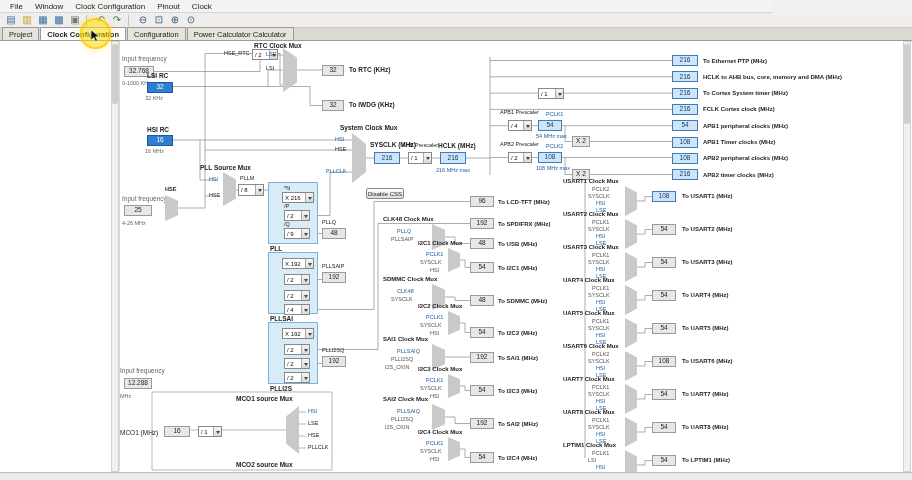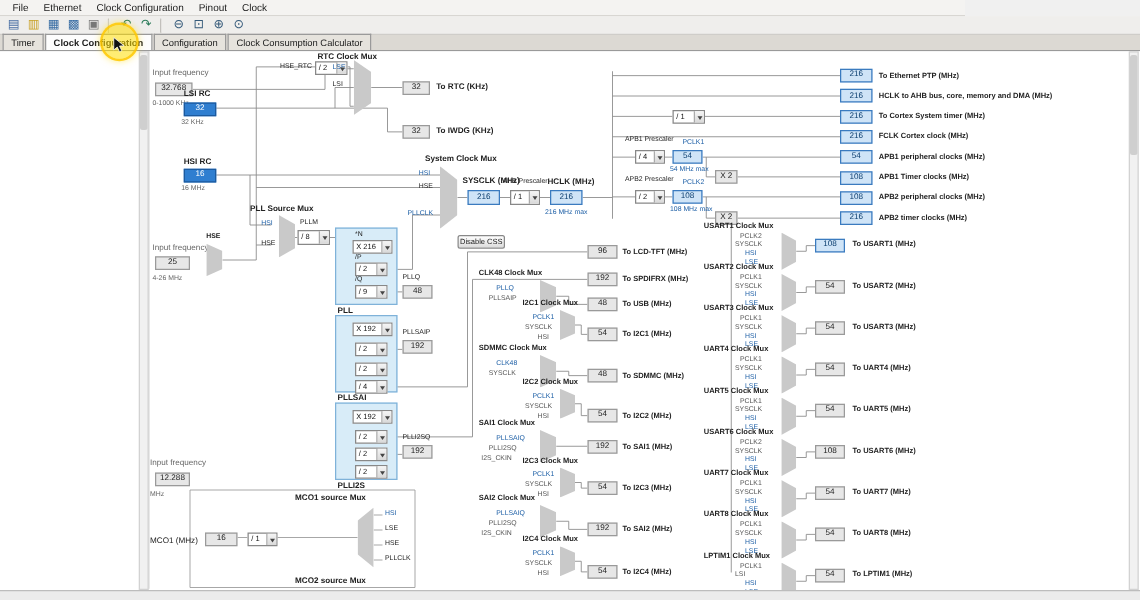--- a/index.html
+++ b/index.html
@@ -74,21 +74,21 @@
   .cursor{position:absolute;left:90px;top:29px;pointer-events:none;}
 </style>
 </head>
 <body>
 
 <div class="app">
 
   <div class="menubar">
 
   <span class="menu-item">File</span>
-      <span class="menu-item">Ethernet</span>
+      <span class="menu-item">Window</span>
       <span class="menu-item">Clock Configuration</span>
       <span class="menu-item">Pinout</span>
       <span class="menu-item">Clock</span>
     </div>
 
   <div class="toolbar">
 
   <span class="tbicon ic-new-icon"></span>
       <span class="tbicon ic-open-icon"></span>
       <span class="tbicon ic-save-icon"></span>
@@ -99,24 +99,24 @@
       <span class="tbicon ic-redo-icon"></span>
       <span class="tbicon ic-separator"></span>
       <span class="tbicon ic-zoom-out-icon"></span>
       <span class="tbicon ic-zoom-fit-icon"></span>
       <span class="tbicon ic-zoom-in-icon"></span>
       <span class="tbicon ic-search-icon"></span>
     </div>
 
   <div class="tabbar">
 
-  <div class="tab"><span>Timer</span></div>
+  <div class="tab"><span>Project</span></div>
       <div class="tab active"><span>Clock Configuration</span></div>
       <div class="tab"><span>Configuration</span></div>
-      <div class="tab"><span>Clock Consumption Calculator</span></div>
+      <div class="tab"><span>Power Calculator Calculator</span></div>
     </div>
 
   <div class="canvas-bg"></div>
 
   <svg class="abs" style="left:0;top:0" width="912" height="480">
     <g fill="none" stroke="#8a8a8a" stroke-width="0.7">
       <path d="M154,71.5 H260 V55 H283 M173,86.5 H310 V105.5 H322 M268,86.5 V70 H283 M173,140 H352 M200,140 V180 H217 M178,208 H205 M205,53.5 V208 M205,53.5 H252 M205,150 H352 M205,196 H217 M278,53.5 H280 V85 H283 M297,70 H322"></path>
       <path d="M366,158 H374 M400,158 H408 M432,158 H440 M466,158 H490 M490,57 V175 M490,60.5 H672 M490,76.8 H672 M490,93.1 H538 M564,93.1 H672 M490,109.4 H672 M490,125.7 H508 M532,125.7 H538 M562,125.7 H672 M565,125.7 V141.5 H572 M590,141.5 H672 M490,157.5 H508 M532,157.5 H538 M562,157.5 H672 M565,157.5 V174.5 H572 M590,174.5 H672"></path>
       <path d="M236,190 H238 M264,190 H268 M310,215.5 H330 V172 H352 M310,233.5 H322 M310,279.5 H322 M310,363.5 H322 M310,309.5 H374 V201.5 H470 M310,349.5 H378 V223.5 H470"></path>
       <path d="M445,237 H455 V243.5 H470 M445,297 H455 V300.5 H470 M445,357 H470 M445,417 H455 V423.5 H470 M460,260 H465 V267.5 H470 M460,323 H465 V332.5 H470 M460,386 H465 V390.5 H470 M460,449 H465 V457.5 H470 M585,170 V458"></path>

